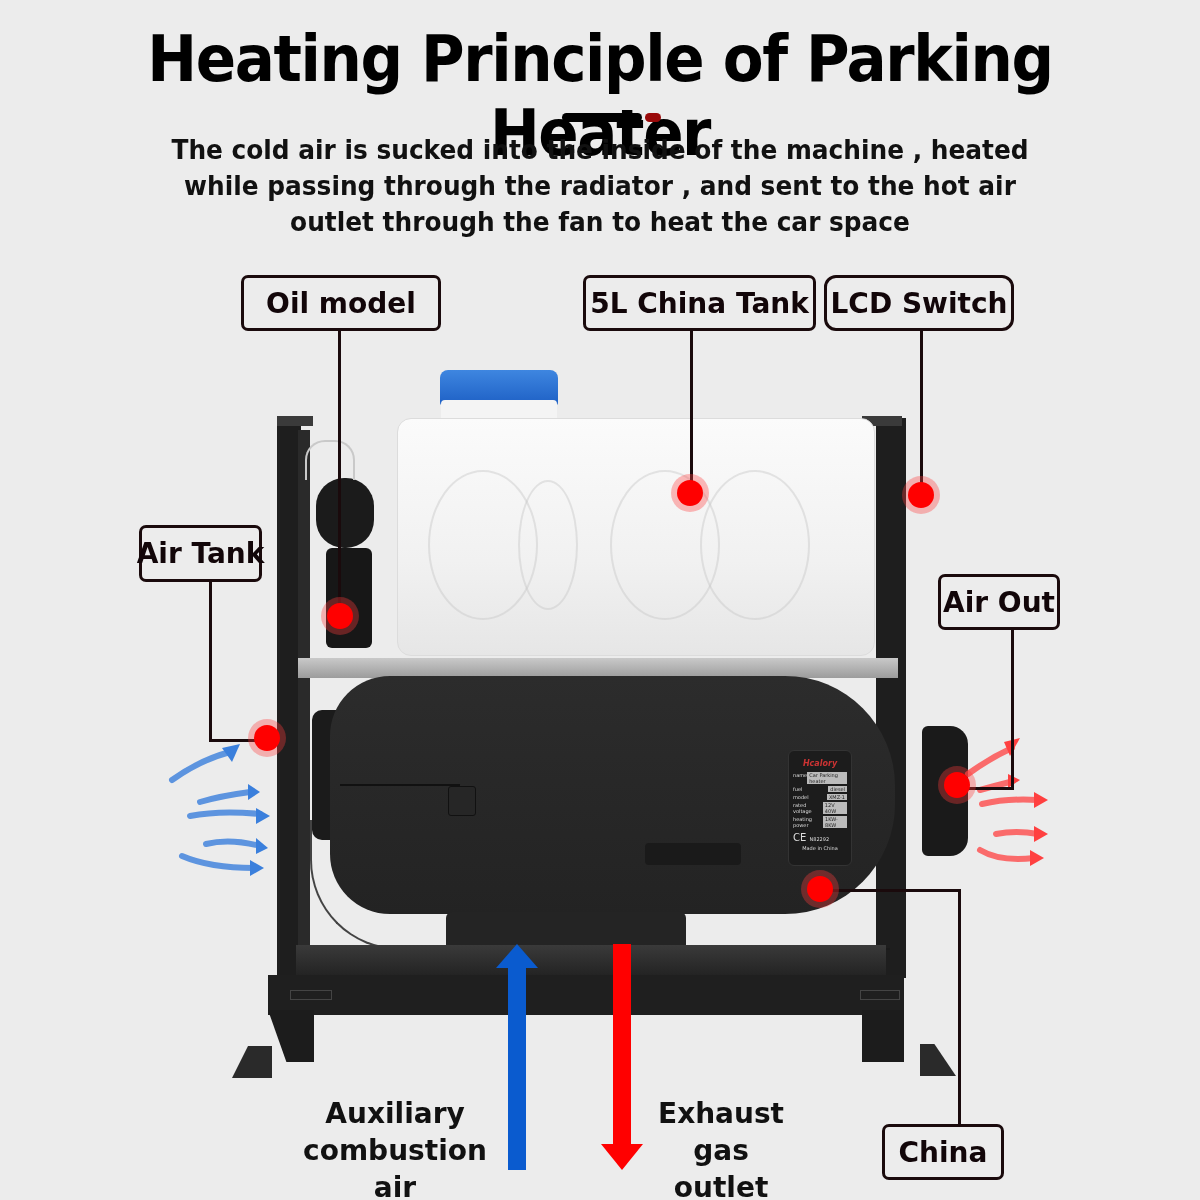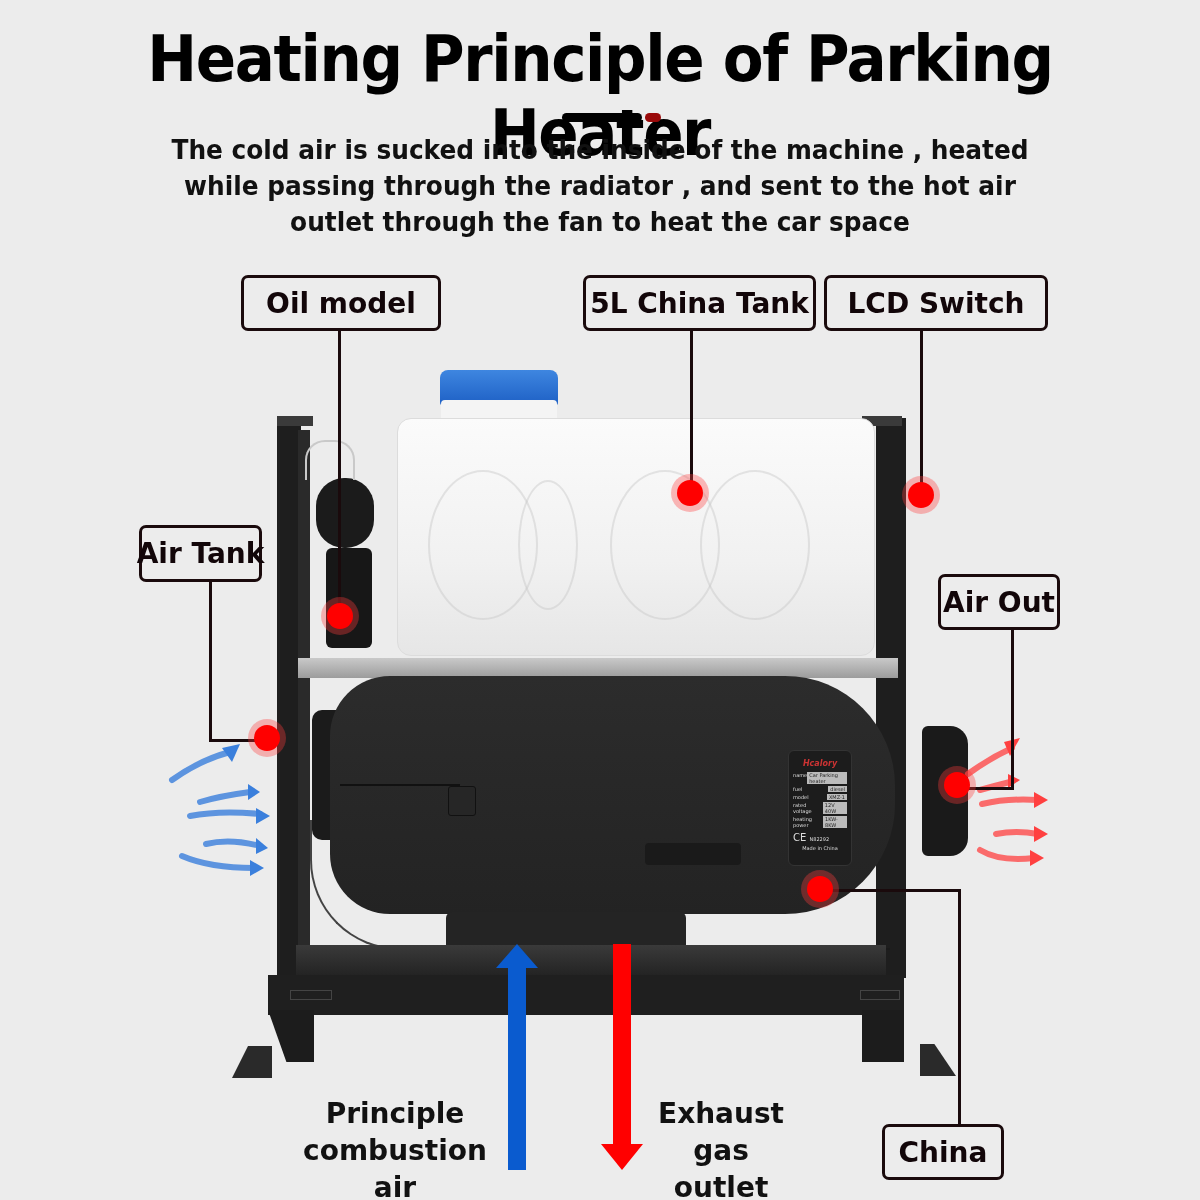--- a/index.html
+++ b/index.html
@@ -222,21 +222,21 @@
 </div>
 <div class="line" style="left:338px;top:330px;width:3px;height:285px;"></div>
 <div class="dot" style="left:327px;top:603px;"></div>
 
 <div class="callout" style="left:583px;top:275px;width:233px;height:56px;">
   <span>5L China Tank</span>
 </div>
 <div class="line" style="left:690px;top:330px;width:3px;height:162px;"></div>
 <div class="dot" style="left:677px;top:480px;"></div>
 
-<div class="callout" style="left:824px;top:275px;width:224px;height:56px;">
+<div class="callout" style="left:824px;top:275px;width:190px;height:56px;border-radius:12px;">
   <span>LCD Switch</span>
 </div>
 <div class="line" style="left:920px;top:330px;width:3px;height:162px;"></div>
 <div class="dot" style="left:908px;top:482px;"></div>
 
 <div class="callout" style="left:139px;top:525px;width:123px;height:57px;">
   <span>Air Tank</span>
 </div>
 <div class="line" style="left:209px;top:581px;width:3px;height:161px;"></div>
 <div class="line" style="left:209px;top:739px;width:50px;height:3px;"></div>
@@ -256,19 +256,19 @@
 <div class="line" style="left:958px;top:889px;width:3px;height:236px;"></div>
 <div class="dot" style="left:807px;top:876px;"></div>
 
 <div class="arrow-shaft" style="left:508px;top:966px;width:18px;height:204px;background:#0a5bcf;"></div>
 <div class="arrow-head" style="left:496px;top:944px;border-left:21px solid transparent;border-right:21px solid transparent;border-bottom:24px solid #0a5bcf;"></div>
 
 <div class="arrow-shaft" style="left:613px;top:944px;width:18px;height:200px;background:#ff0000;"></div>
 <div class="arrow-head" style="left:601px;top:1144px;border-left:21px solid transparent;border-right:21px solid transparent;border-top:26px solid #ff0000;"></div>
 
 <div class="bottom-label" style="left:290px;top:1095px;width:210px;">
-  <div>Principle</div>
+  <div>Auxiliary</div>
   <div>combustion air</div>
 </div>
 <div class="bottom-label" style="left:648px;top:1095px;width:146px;">
   <div>Exhaust</div>
   <div>gas outlet</div>
 </div>
 
 </body></html>

